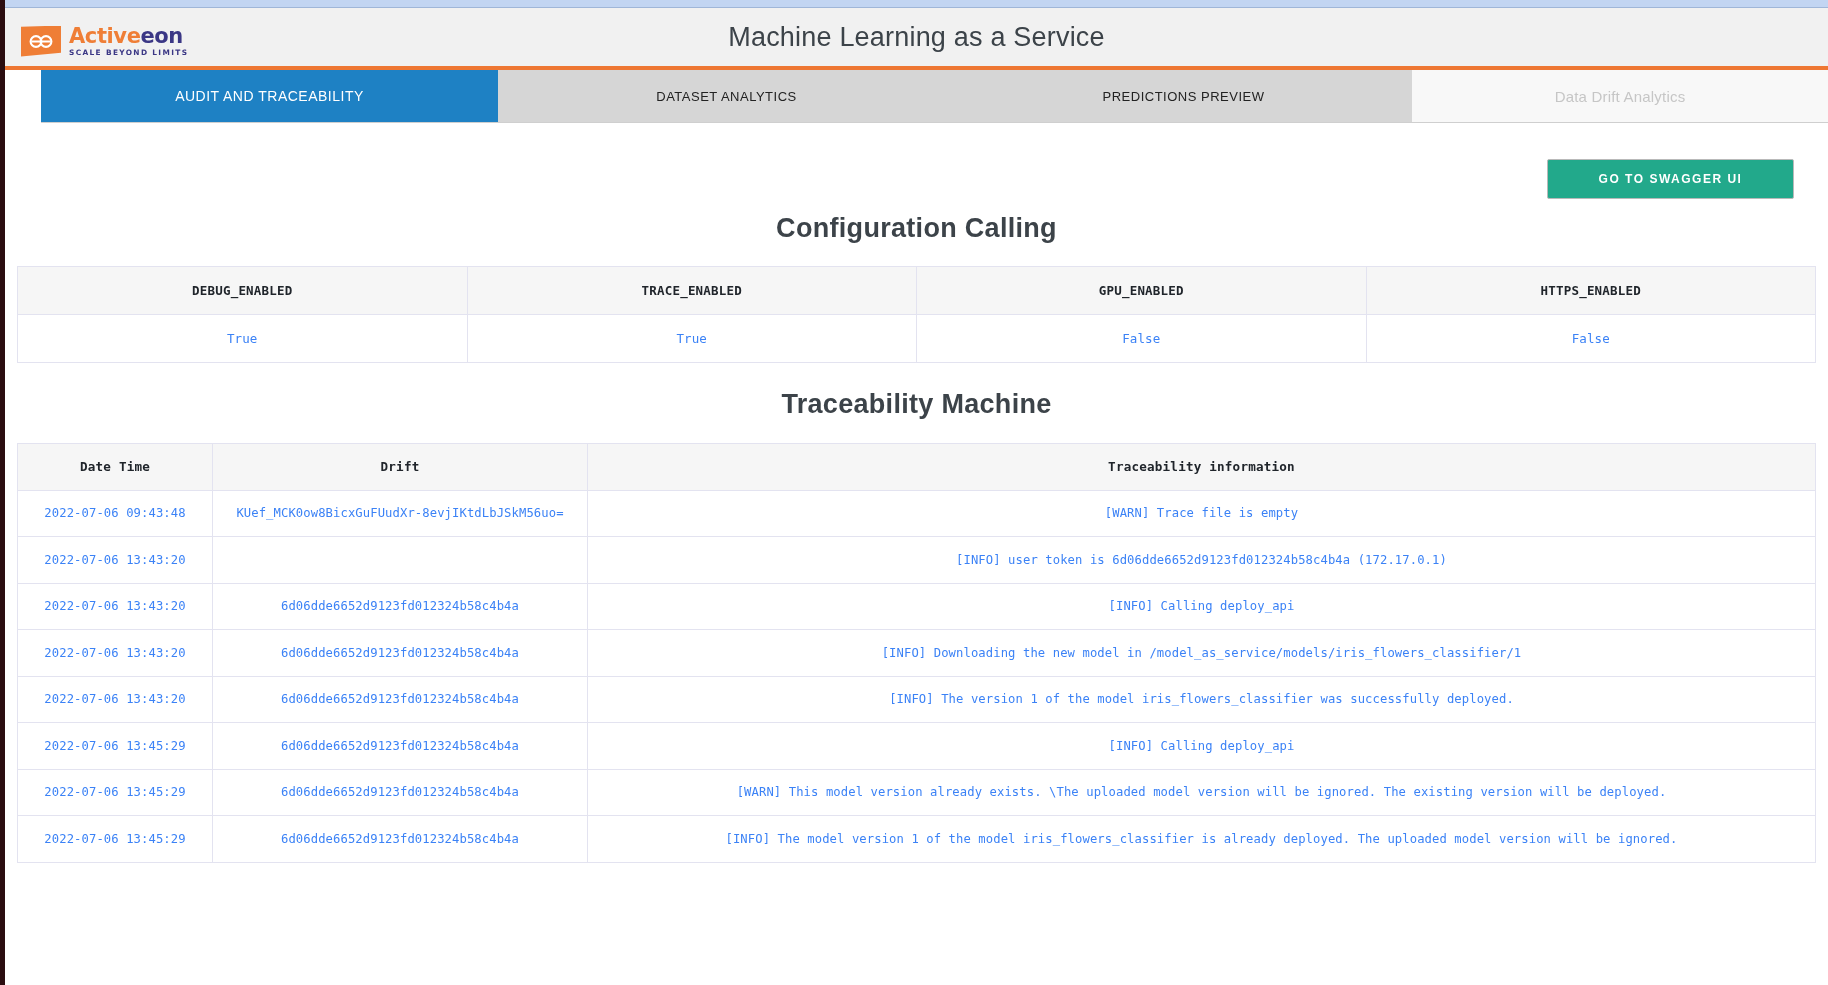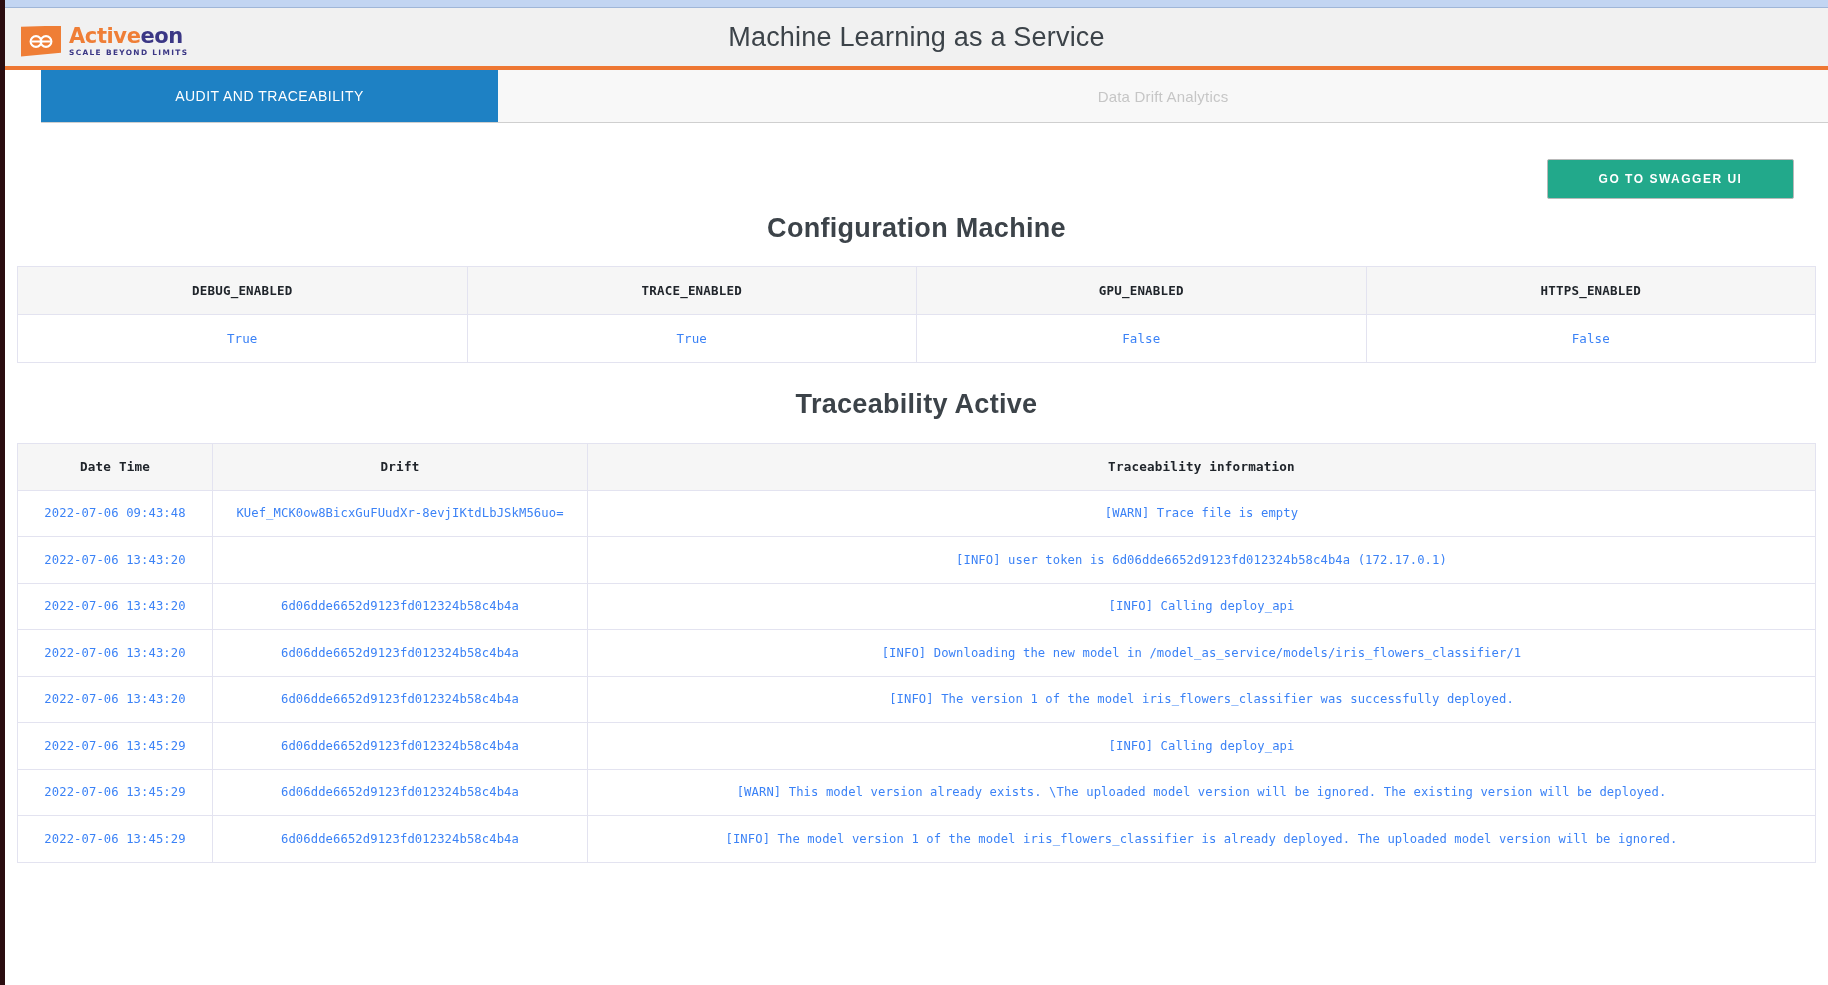--- a/index.html
+++ b/index.html
@@ -227,51 +227,53 @@
         <div class="logo-word"><span class="a">Active</span><span class="b">eon</span></div>
         <div class="logo-tag">SCALE BEYOND LIMITS</div>
       </div>
     </div>
 
     <div class="app-title">Machine Learning as a Service</div>
   </div>
 
   <div class="tabbar">
     <div class="tab active">AUDIT AND TRACEABILITY</div>
+    <div class="tab idle">DATASET ANALYTICS</div>
+    <div class="tab idle">PREDICTIONS PREVIEW</div>
     <div class="tab disabled">Data Drift Analytics</div>
   </div>
 
   <div class="content">
 
     <div class="swagger-row">
       <div class="swagger-btn">GO TO SWAGGER UI</div>
     </div>
 
-    <div class="section-title">Configuration Machine</div>
+    <div class="section-title">Configuration Calling</div>
 
     <table class="grid" id="config-table">
       <thead>
         <tr>
           <th>DEBUG_ENABLED</th>
           <th>TRACE_ENABLED</th>
           <th>GPU_ENABLED</th>
           <th>HTTPS_ENABLED</th>
         </tr>
       </thead>
       <tbody>
         <tr>
           <td>True</td>
           <td>True</td>
           <td>False</td>
           <td>False</td>
         </tr>
       </tbody>
     </table>
 
-    <div class="section-title traceability">Traceability Active</div>
+    <div class="section-title traceability">Traceability Machine</div>
 
     <table class="grid" id="trace-table">
       <colgroup>
         <col class="c-date">
           <col class="c-token">
           <col>
       </colgroup>
       <thead>
         <tr>
           <th>Date Time</th>

